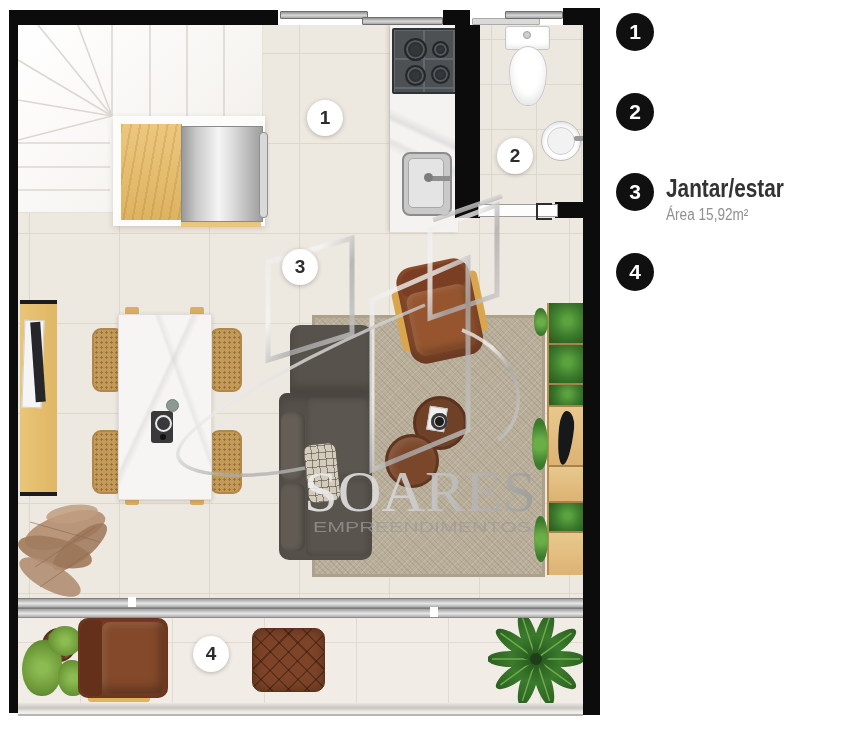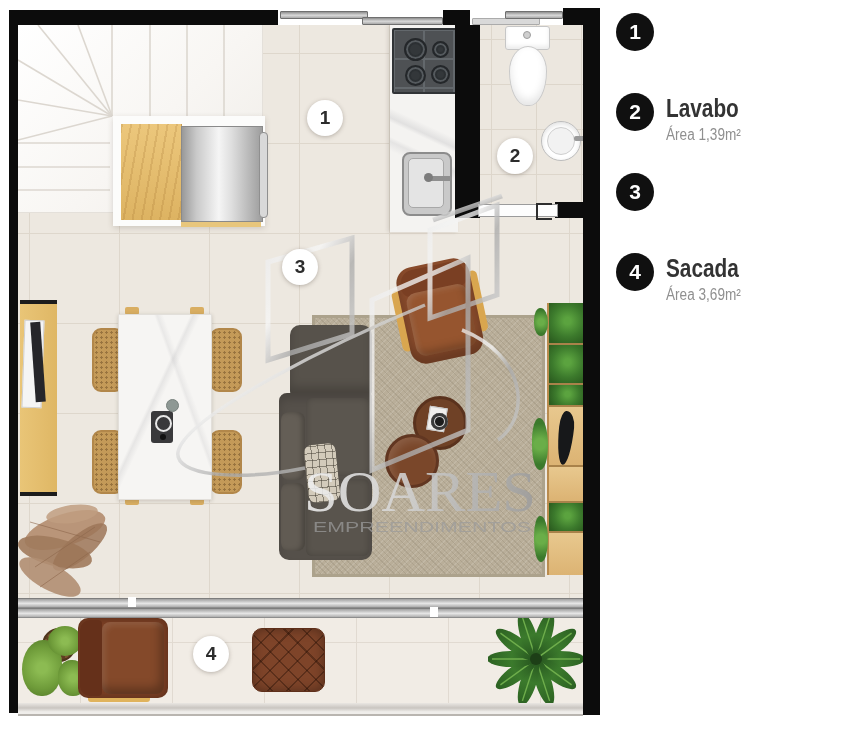--- a/index.html
+++ b/index.html
@@ -449,33 +449,29 @@
 
   <div class="legend-row" style="top:13px;">
     <div class="legend-circle">
       <span>1</span>
     </div>
   </div>
   <div class="legend-row" style="top:93px;">
     <div class="legend-circle">
       <span>2</span>
     </div>
-    <div>
-      <div class="legend-title">Lavabo</div>
-      <div class="legend-area">Área 1,39m²</div>
-    </div>
   </div>
   <div class="legend-row" style="top:173px;">
     <div class="legend-circle">
       <span>3</span>
     </div>
+    <div>
+      <div class="legend-title">Jantar/estar</div>
+      <div class="legend-area">Área 15,92m²</div>
+    </div>
   </div>
   <div class="legend-row" style="top:253px;">
     <div class="legend-circle">
       <span>4</span>
     </div>
-    <div>
-      <div class="legend-title">Sacada</div>
-      <div class="legend-area">Área 3,69m²</div>
-    </div>
   </div>
 
 </div>
 
 </body></html>

